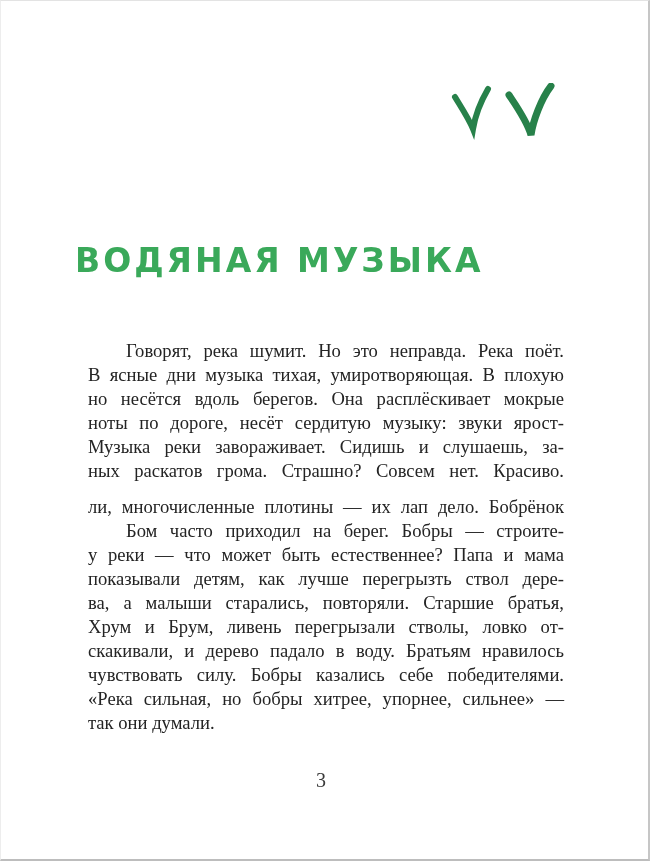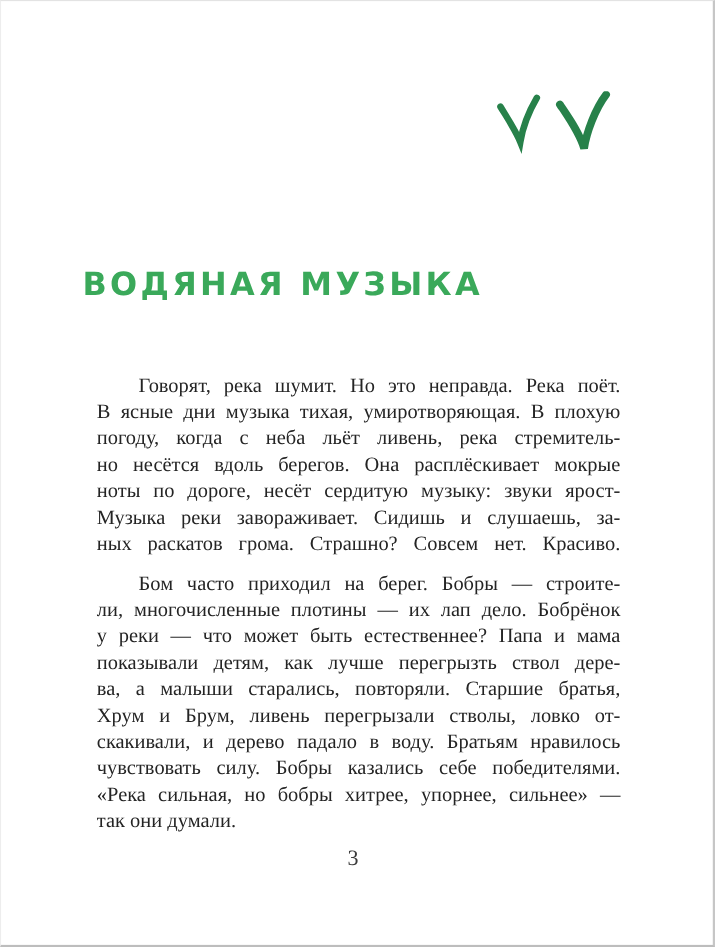--- a/index.html
+++ b/index.html
@@ -21,21 +21,21 @@
     left: 446px;
     top: 82px;
   }
   .title {
     position: absolute;
     left: 74px;
     top: 240px;
     margin: 0;
     font-family: "DejaVu Sans", sans-serif;
     font-weight: 700;
-    font-size: 29px;
+    font-size: 33px;
     letter-spacing: 3px;
     color: #3aa95a;
     white-space: nowrap;
   }
   .text {
     position: absolute;
     left: 75px;
     width: 500px;
     top: 326px;
     font-size: 18.6px;
@@ -70,29 +70,28 @@
     <path d="M8 14 C14 24, 22 36, 26 46 C28 34, 34 18, 41 6" fill="none" stroke="#27814a" stroke-width="6" stroke-linecap="round"></path>
     <path d="M62 12 C70 24, 80 38, 84 52 C86 38, 94 16, 104 3" fill="none" stroke="#27814a" stroke-width="7" stroke-linecap="round"></path>
   </svg>
 
   <h1 class="title">ВОДЯНАЯ МУЗЫКА</h1>
 
   <div class="text">
     <p class="para">
       <span class="line first">Говорят, река шумит. Но это неправда. Река поёт.</span>
       <span class="line">В ясные дни музыка тихая, умиротворяющая. В плохую</span>
-      <span class="line">погоду, когда с неба льёт ливень, река стремитель-</span>
       <span class="line">но несётся вдоль берегов. Она расплёскивает мокрые</span>
       <span class="line">ноты по дороге, несёт сердитую музыку: звуки ярост-</span>
       <span class="line">Музыка реки завораживает. Сидишь и слушаешь, за-</span>
       <span class="line">ных раскатов грома. Страшно? Совсем нет. Красиво.</span>
     </p>
     <p class="para">
+      <span class="line">ли, многочисленные плотины — их лап дело. Бобрёнок</span>
       <span class="line first">Бом часто приходил на берег. Бобры — строите-</span>
-      <span class="line">ли, многочисленные плотины — их лап дело. Бобрёнок</span>
       <span class="line">у реки — что может быть естественнее? Папа и мама</span>
       <span class="line">показывали детям, как лучше перегрызть ствол дере-</span>
       <span class="line">ва, а малыши старались, повторяли. Старшие братья,</span>
       <span class="line">Хрум и Брум, ливень перегрызали стволы, ловко от-</span>
       <span class="line">скакивали, и дерево падало в воду. Братьям нравилось</span>
       <span class="line">чувствовать силу. Бобры казались себе победителями.</span>
       <span class="line">«Река сильная, но бобры хитрее, упорнее, сильнее» —</span>
       <span class="line last">так они думали.</span>
     </p>
   </div>

